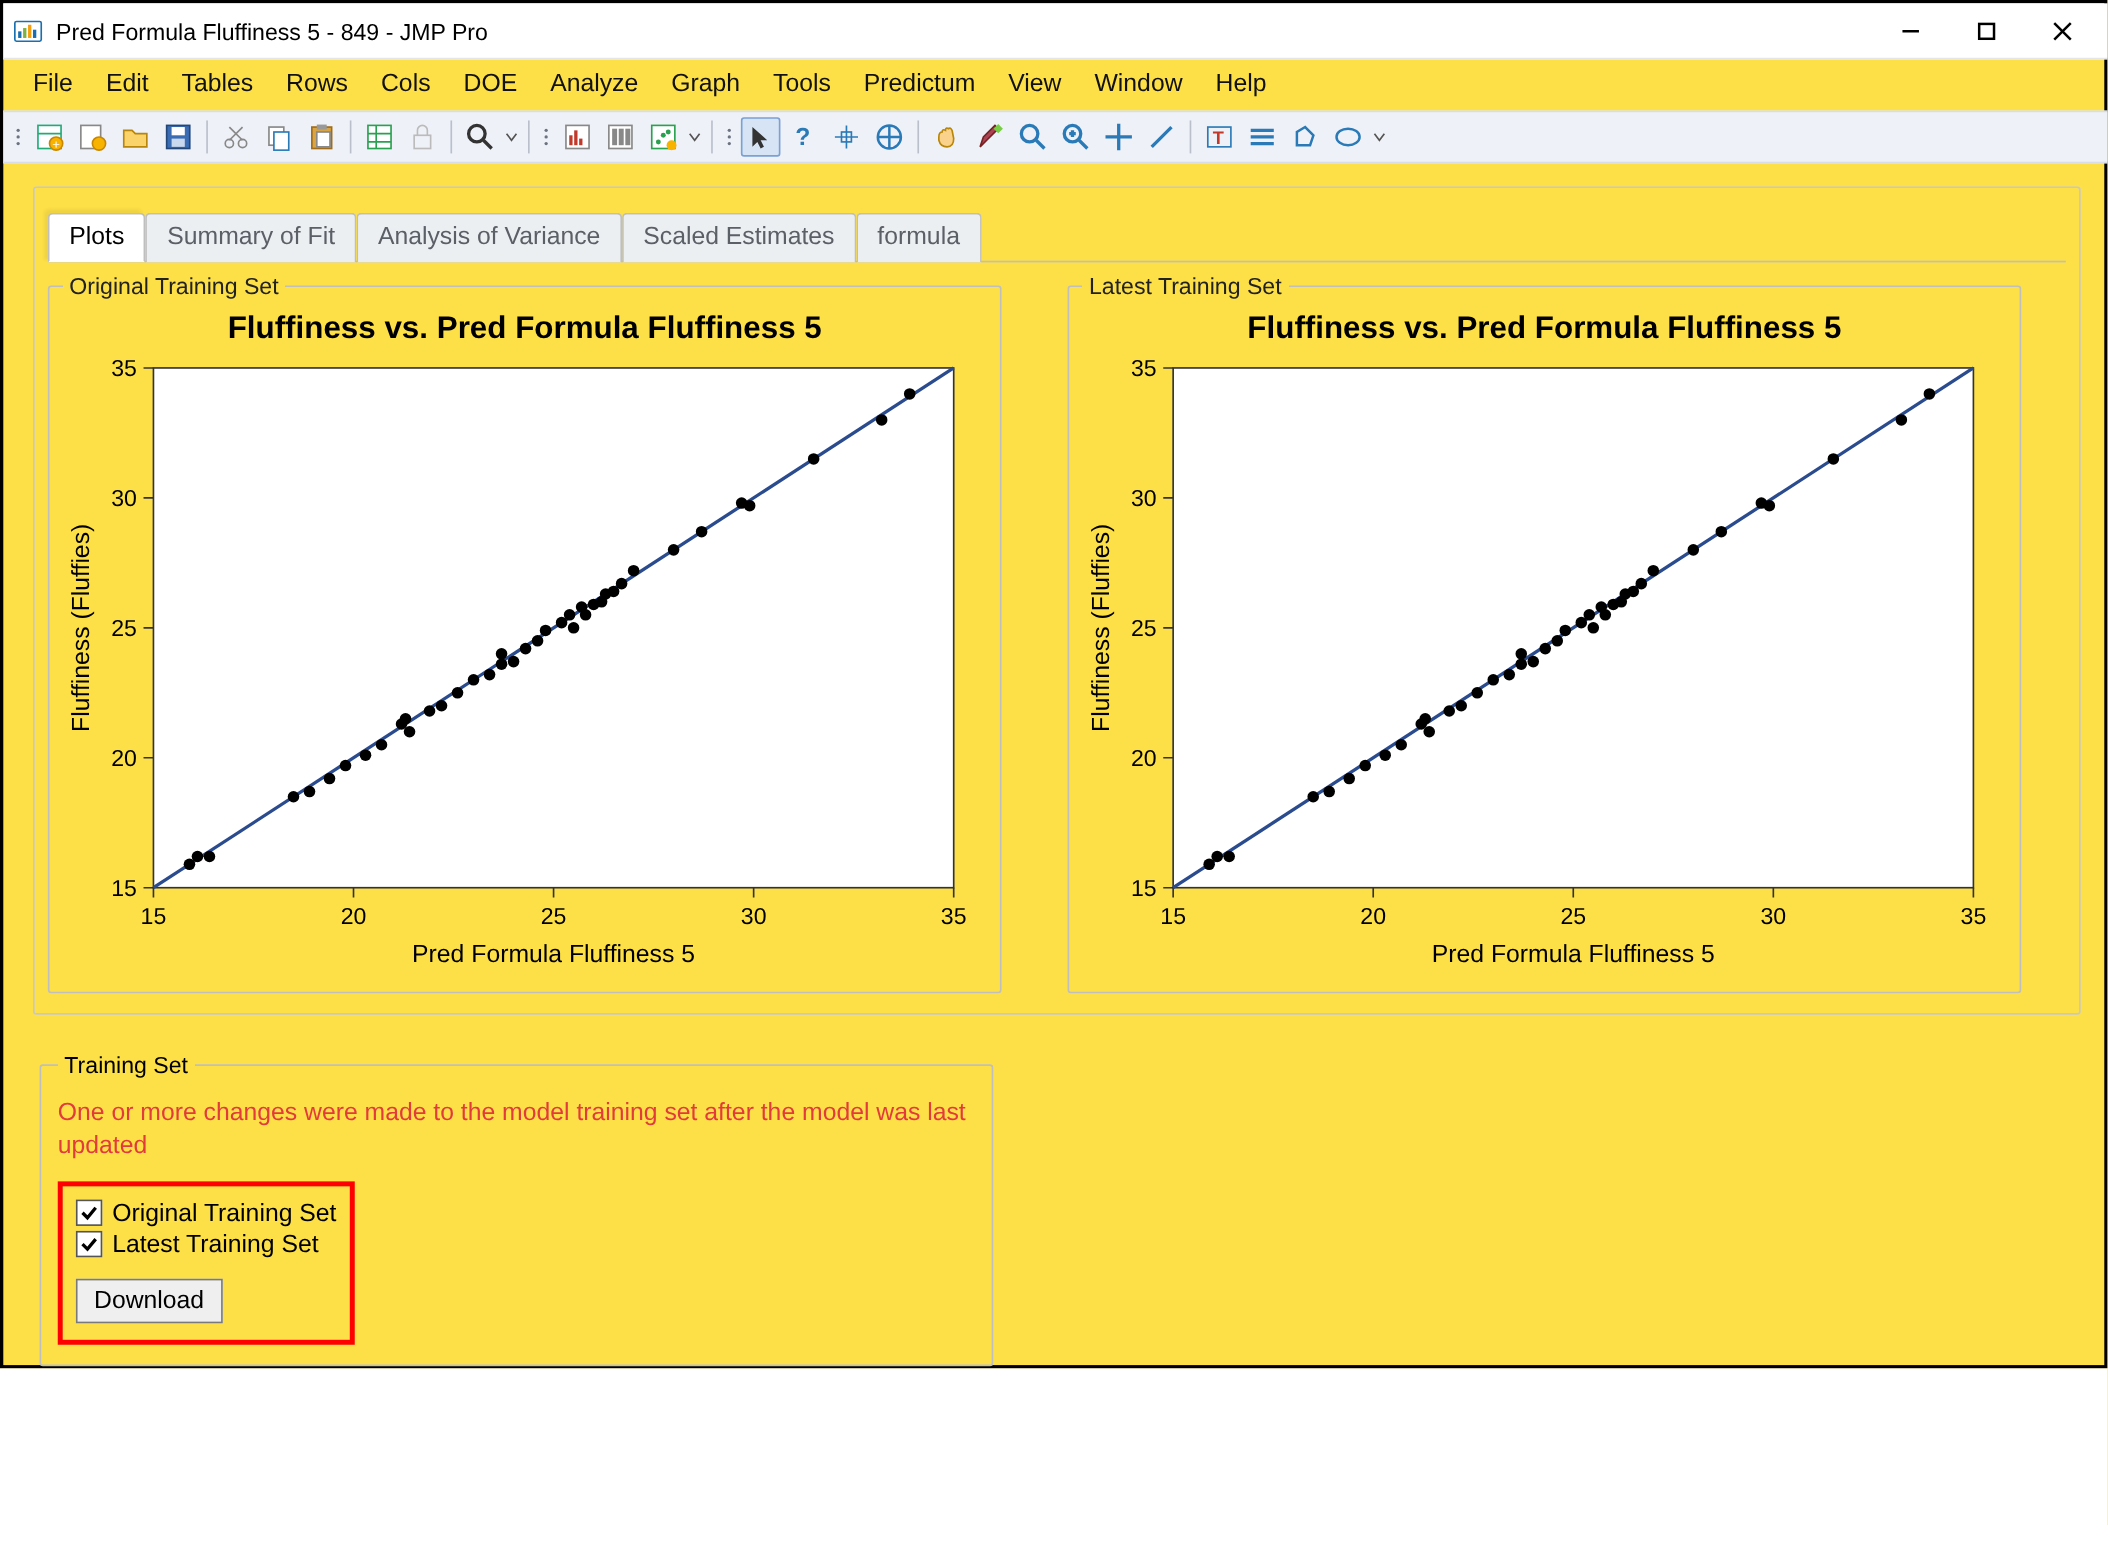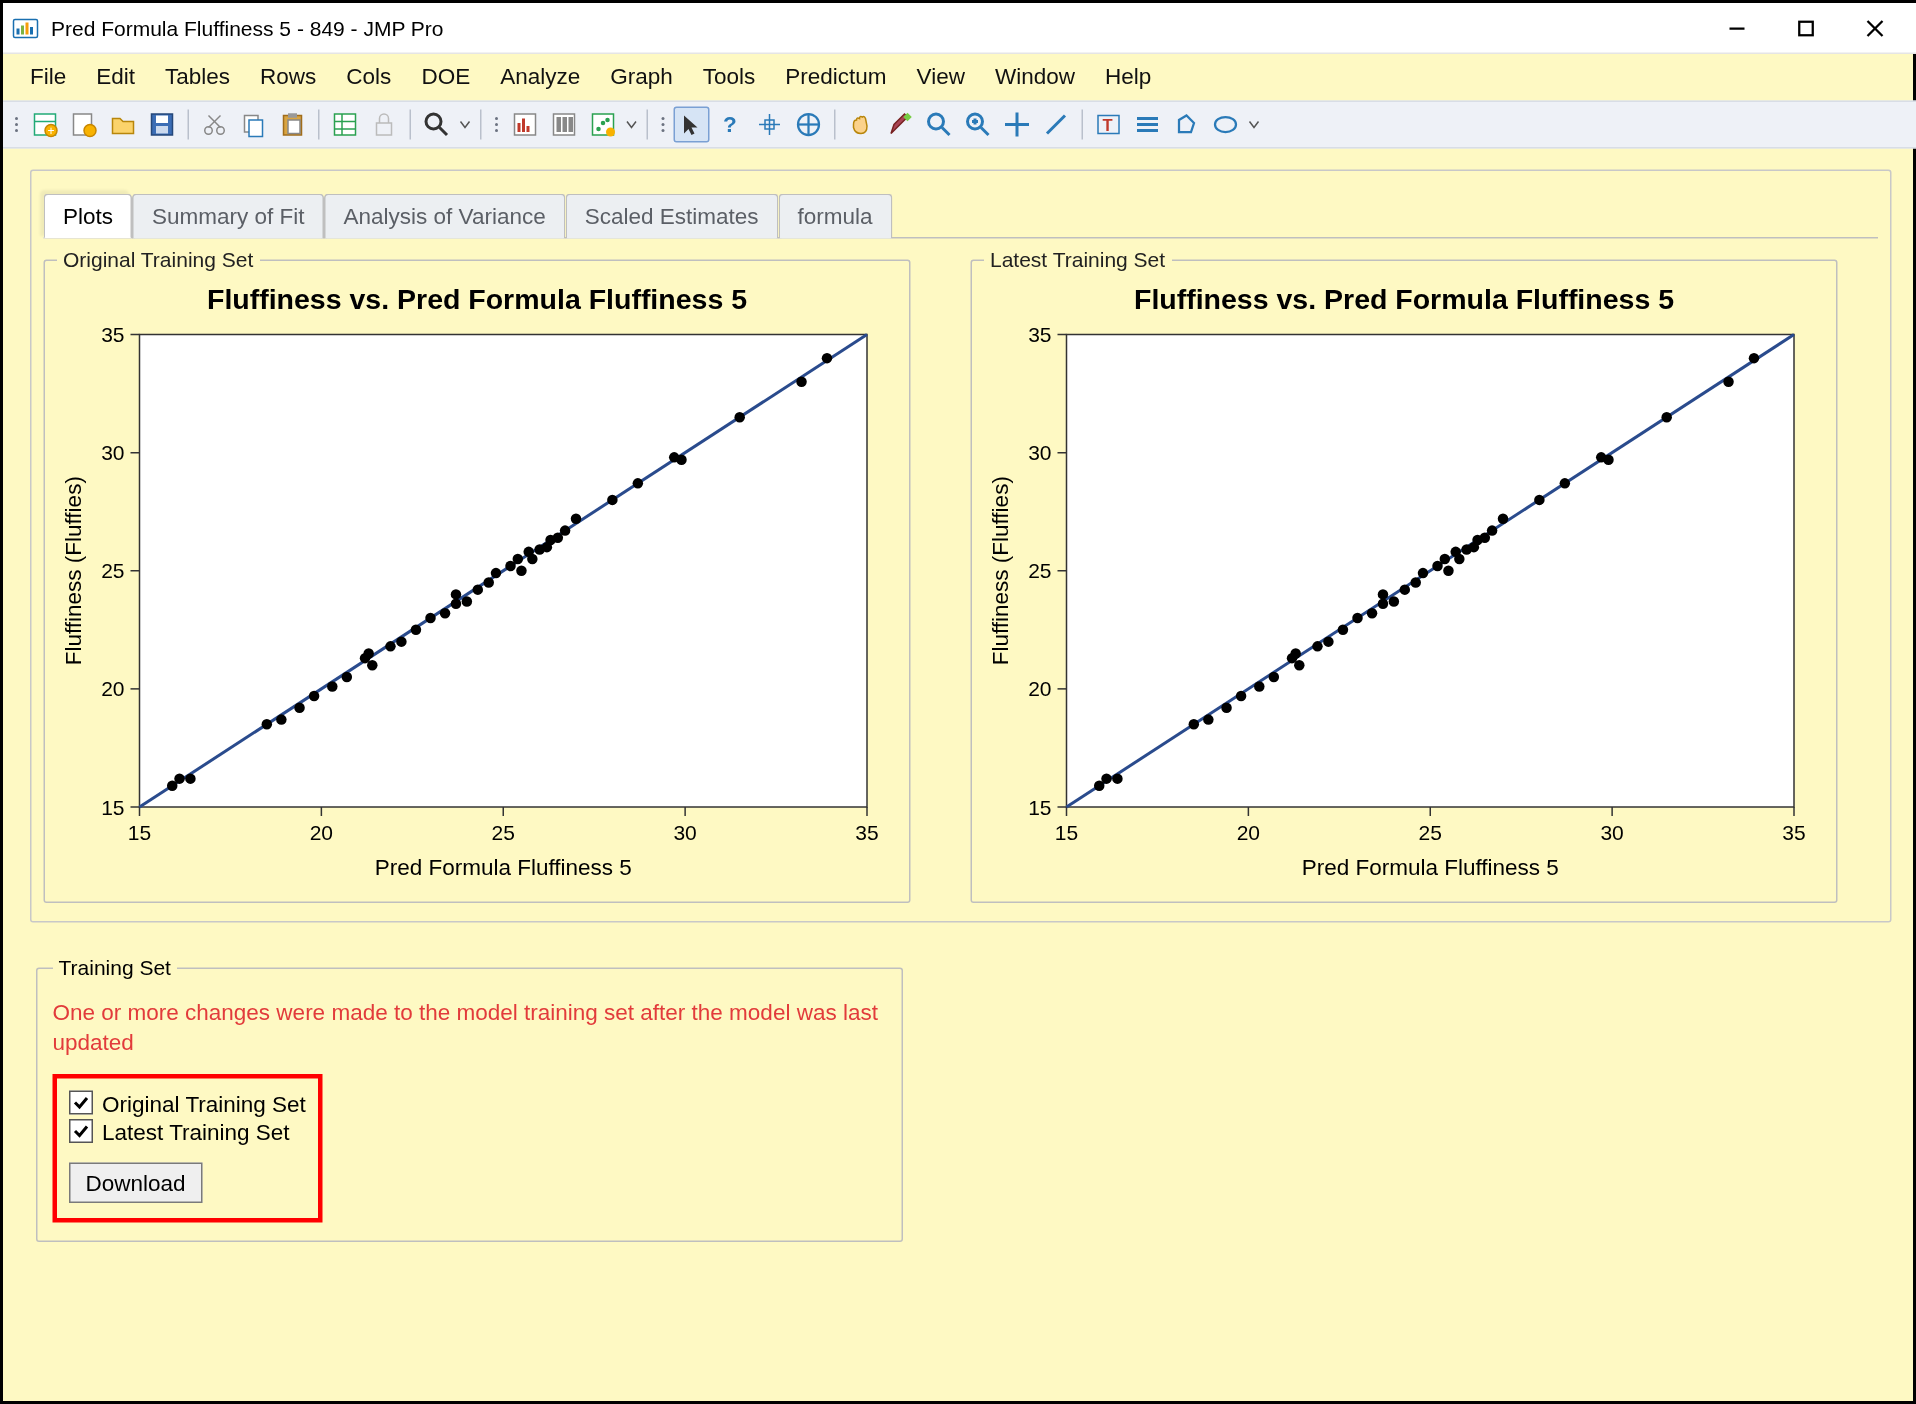--- a/index.html
+++ b/index.html
@@ -3,21 +3,21 @@
 <meta charset="utf-8">
 <style>
   * { box-sizing: border-box; }
   body {
     margin: 0;
     font-family: "Segoe UI", Arial, sans-serif;
     font-size: 14px;
     background: #fff;
     color: #000;
   }
-  .outer-border { border: 3px solid #000; width: 1916px; height: 1404px; background:#fef9c3; }
+  .outer-border { border: 3px solid #000; width: 1916px; height: 1244px; background:#fde047; }
   .scale-wrap { transform: scale(1.5); transform-origin: top left; width: 1277px; }
 
   
   .titlebar {
     display: flex; align-items: center; height: 34px; padding: 0 6px;
     border-bottom: 1px solid #e5e5e5; background:#fff;
   }
   .titlebar .app-icon { width:18px; height:18px; margin-right:8px; display:flex; align-items:center; justify-content:center;}
   .titlebar .title { flex:0 0 auto; font-size:14px; color:#000; }
   .titlebar .spacer { flex:1; }

